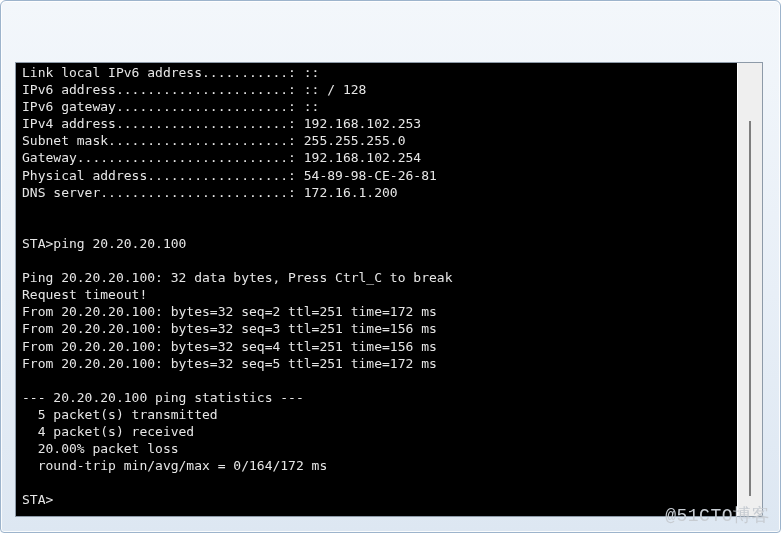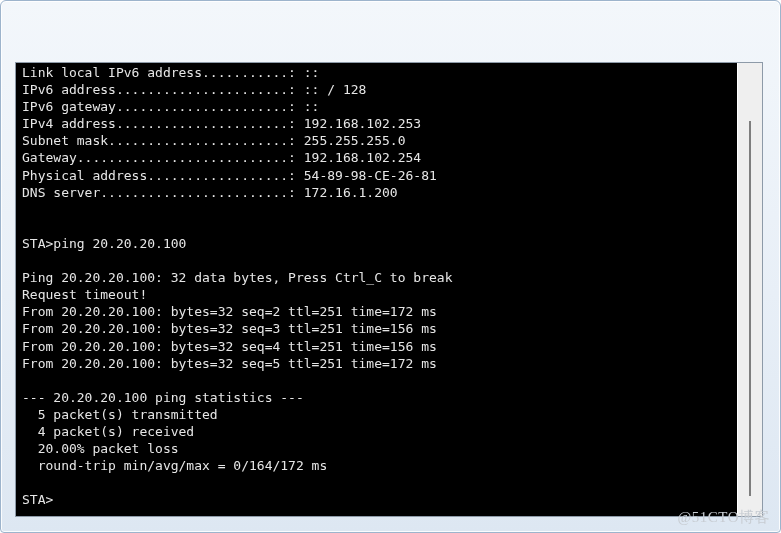--- a/index.html
+++ b/index.html
@@ -174,23 +174,23 @@
     width: 2px;
     bottom: 20px;
     background: #7e7e7e;
   }
 
   
   .watermark {
     position: absolute;
     right: 10px;
     bottom: 5px;
-    font-size: 15px;
+    font-size: 18px;
     color: #c7ccd2;
-    font-family: Liberation Serif, serif;
+    font-family: Liberation Mono, monospace;
     letter-spacing: 0.5px;
     user-select: none;
     pointer-events: none;
   }
 </style>
 </head>
 <body>
 
 <div class="window">
 

